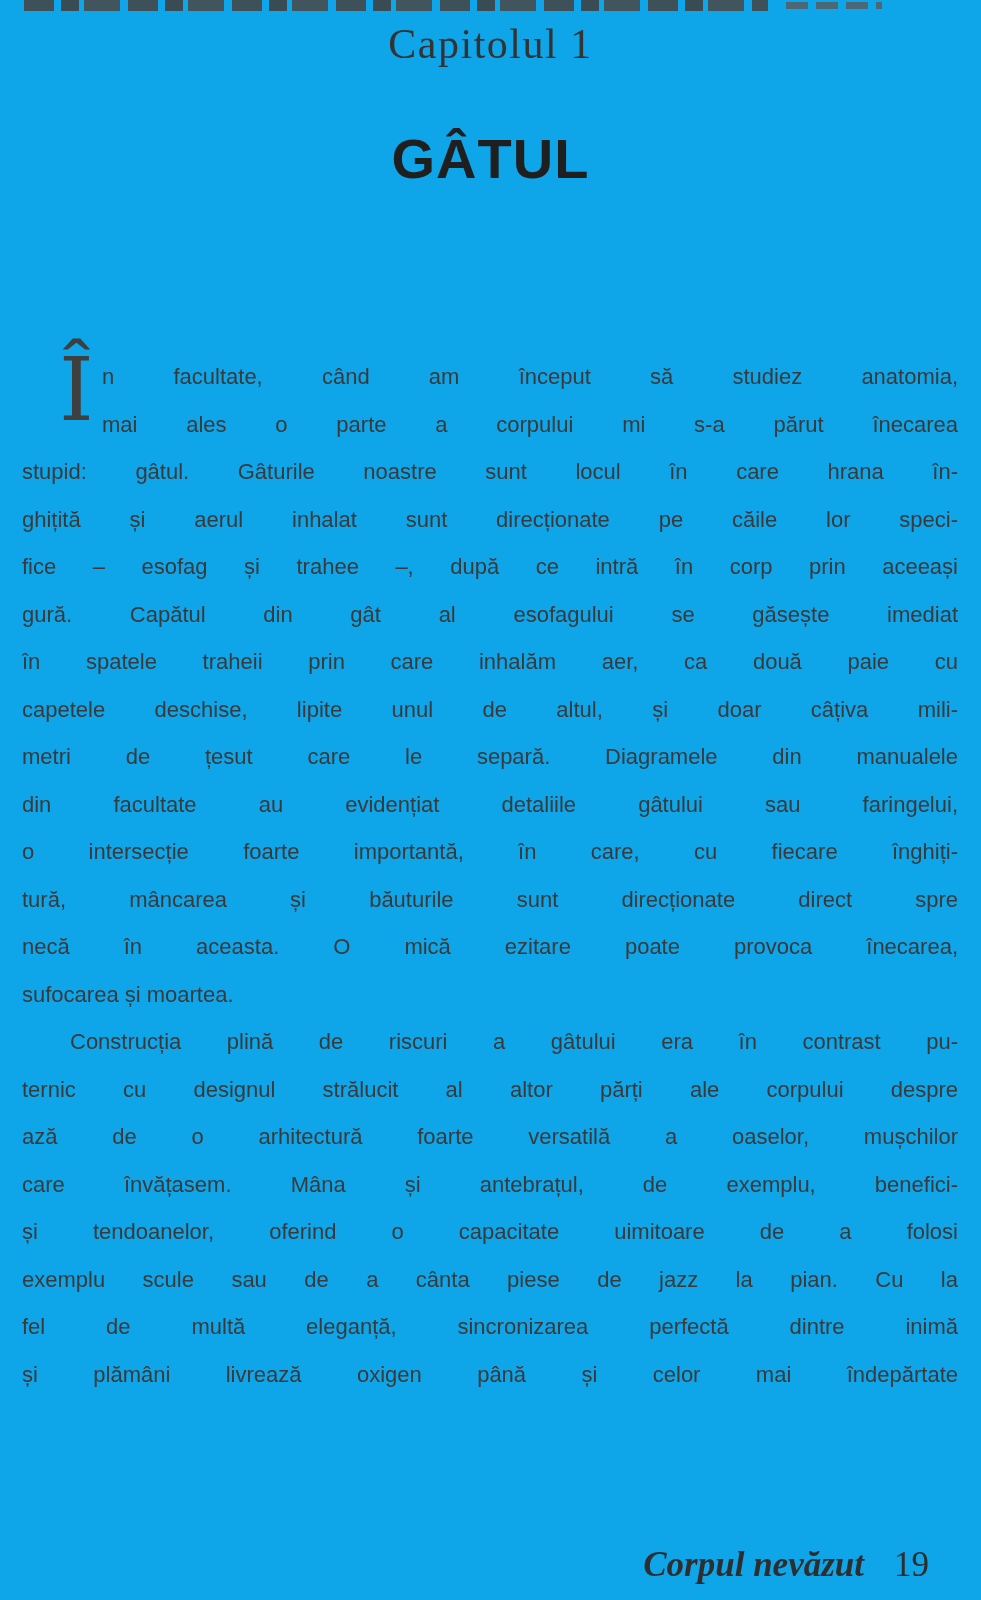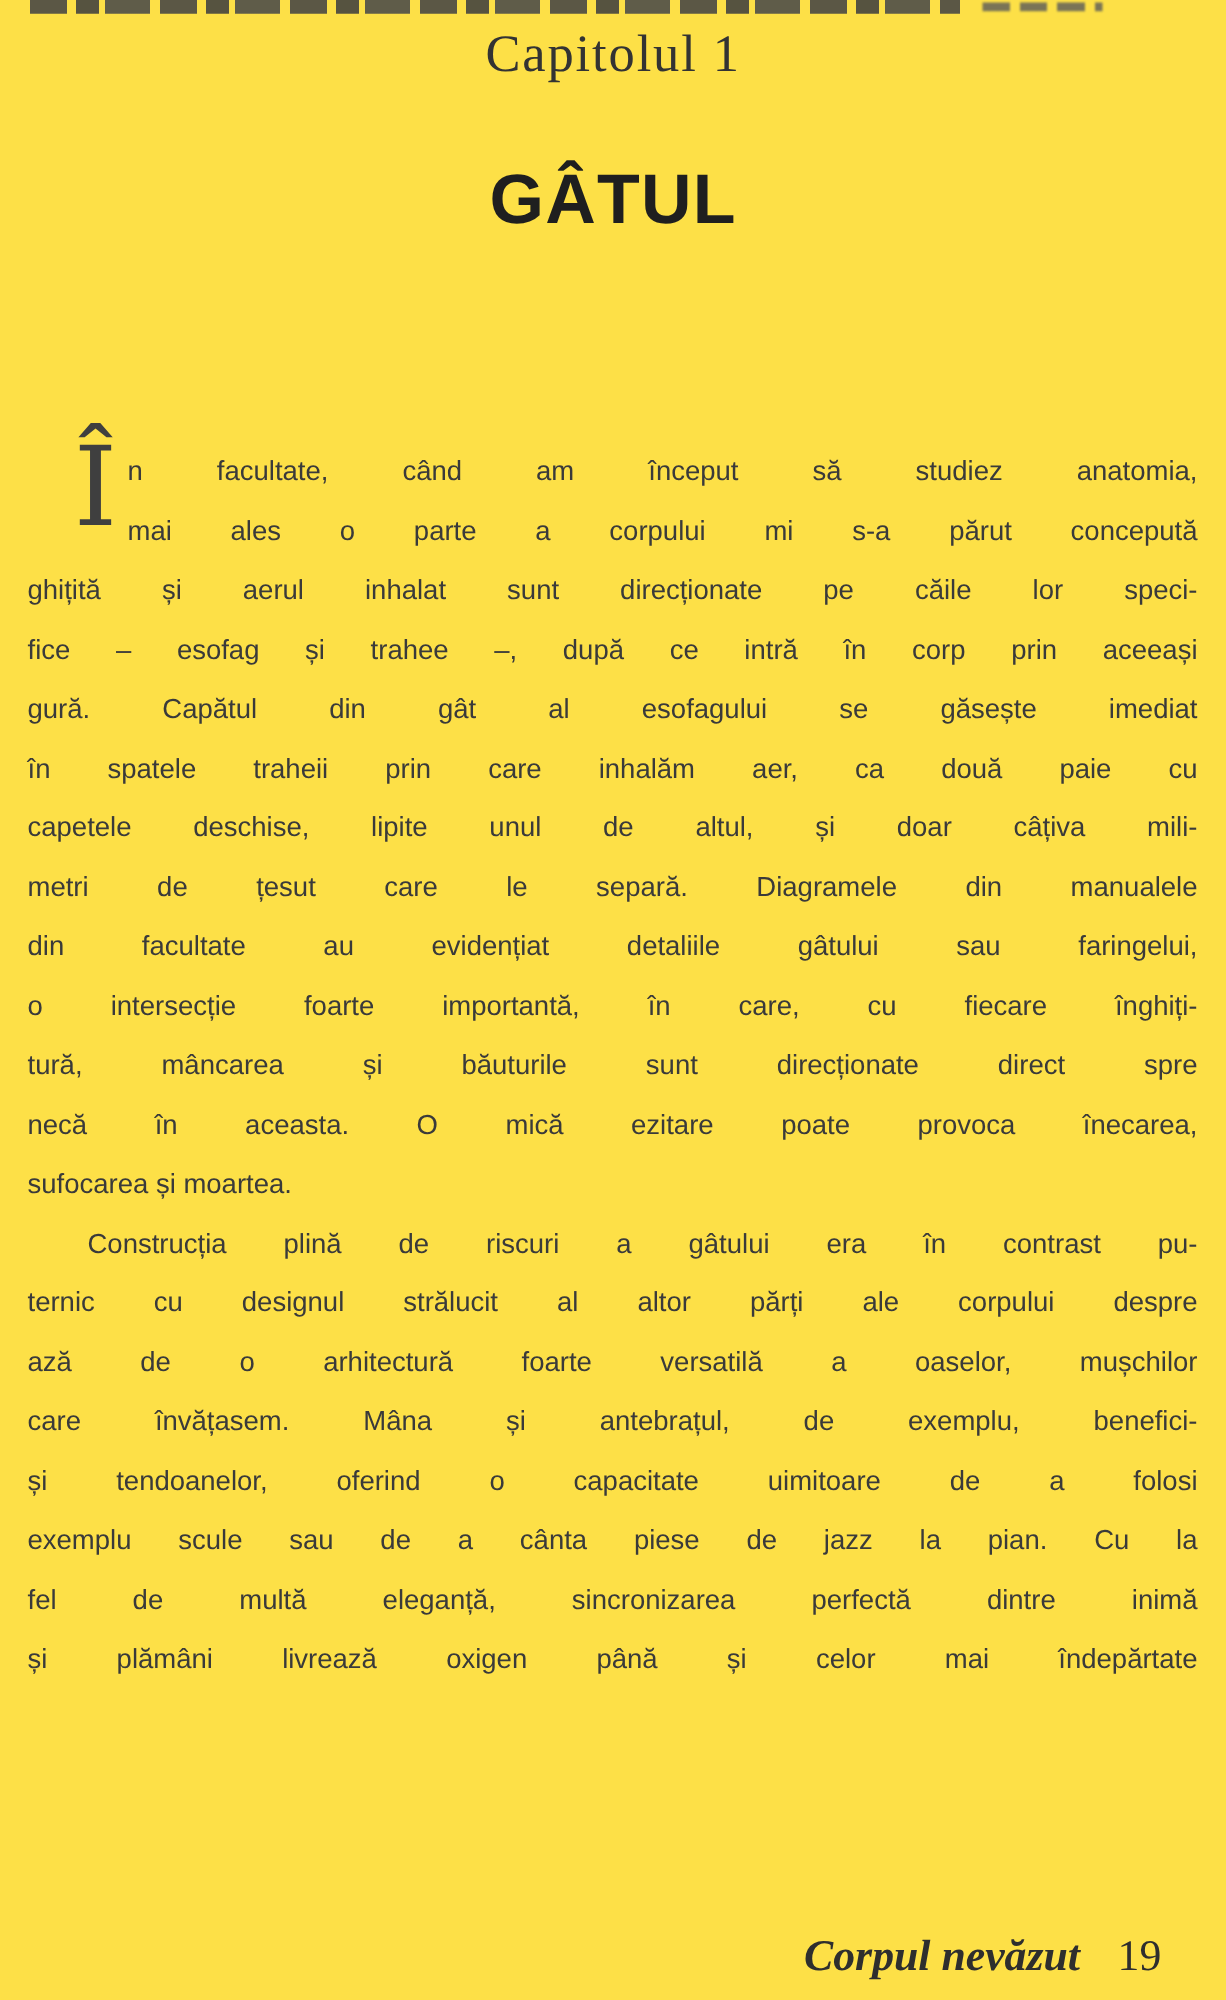--- a/index.html
+++ b/index.html
@@ -1,21 +1,21 @@
 <!DOCTYPE html>
 <html><head>
 <meta charset="utf-8">
 <style>
   * { margin: 0; padding: 0; box-sizing: border-box; }
   html, body { background: #ffffff; }
   .page {
     position: relative;
     width: 981px;
     height: 1600px;
-    background: #fde047;
+    background: #0ea5e9;
     overflow: hidden;
     font-family: "Liberation Sans", sans-serif;
   }
   
   .artifact {
     position: absolute;
     top: 0; left: 24px;
     width: 744px; height: 11px;
     background:
       repeating-linear-gradient(90deg,
@@ -109,21 +109,22 @@
   <div class="artifact2"></div>
 
   <div class="chapter-label">Capitolul 1</div>
 
   <div class="chapter-title">GÂTUL</div>
 
   <div class="body-text" id="body-text">
     <span class="dropcap">Î</span>
 
   <div class="line dropcap-indent">n facultate, când am început să studiez anatomia,</div>
-      <div class="line dropcap-indent">mai ales o parte a corpului mi s-a părut concepută</div>
+      <div class="line dropcap-indent">mai ales o parte a corpului mi s-a părut înecarea</div>
+      <div class="line">stupid: gâtul. Gâturile noastre sunt locul în care hrana în-</div>
       <div class="line">ghițită și aerul inhalat sunt direcționate pe căile lor speci-</div>
       <div class="line">fice – esofag și trahee –, după ce intră în corp prin aceeași</div>
       <div class="line">gură. Capătul din gât al esofagului se găsește imediat</div>
       <div class="line">în spatele traheii prin care inhalăm aer, ca două paie cu</div>
       <div class="line">capetele deschise, lipite unul de altul, și doar câțiva mili-</div>
       <div class="line">metri de țesut care le separă. Diagramele din manualele</div>
       <div class="line">din facultate au evidențiat detaliile gâtului sau faringelui,</div>
       <div class="line">o intersecție foarte importantă, în care, cu fiecare înghiți-</div>
       <div class="line">tură, mâncarea și băuturile sunt direcționate direct spre</div>
       <div class="line">necă în aceasta. O mică ezitare poate provoca înecarea,</div>

